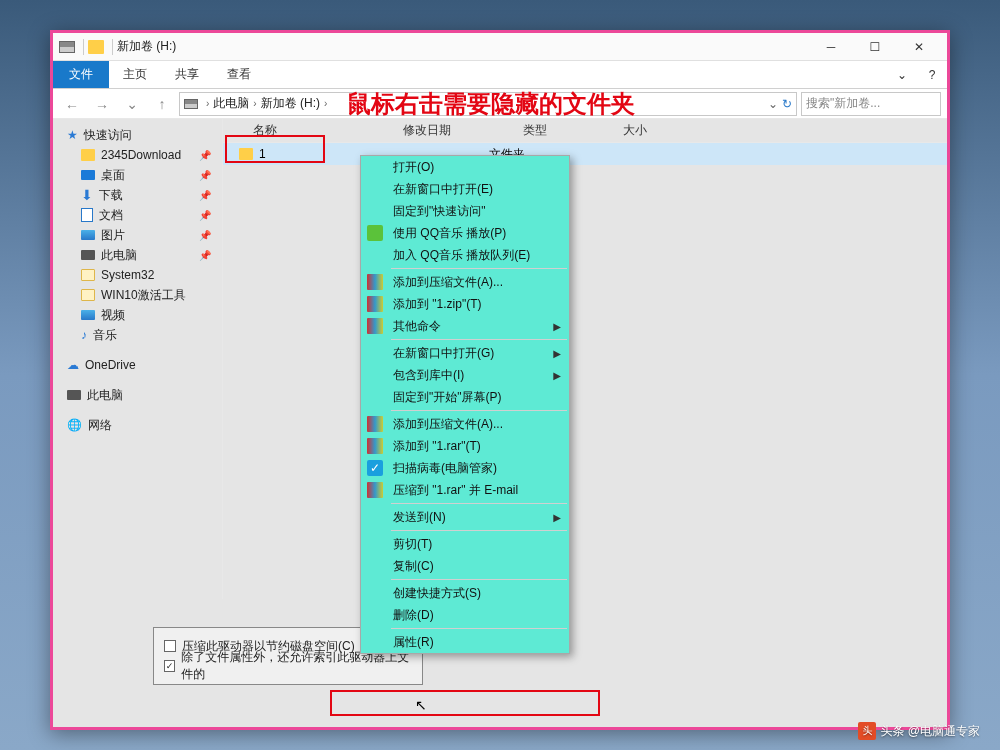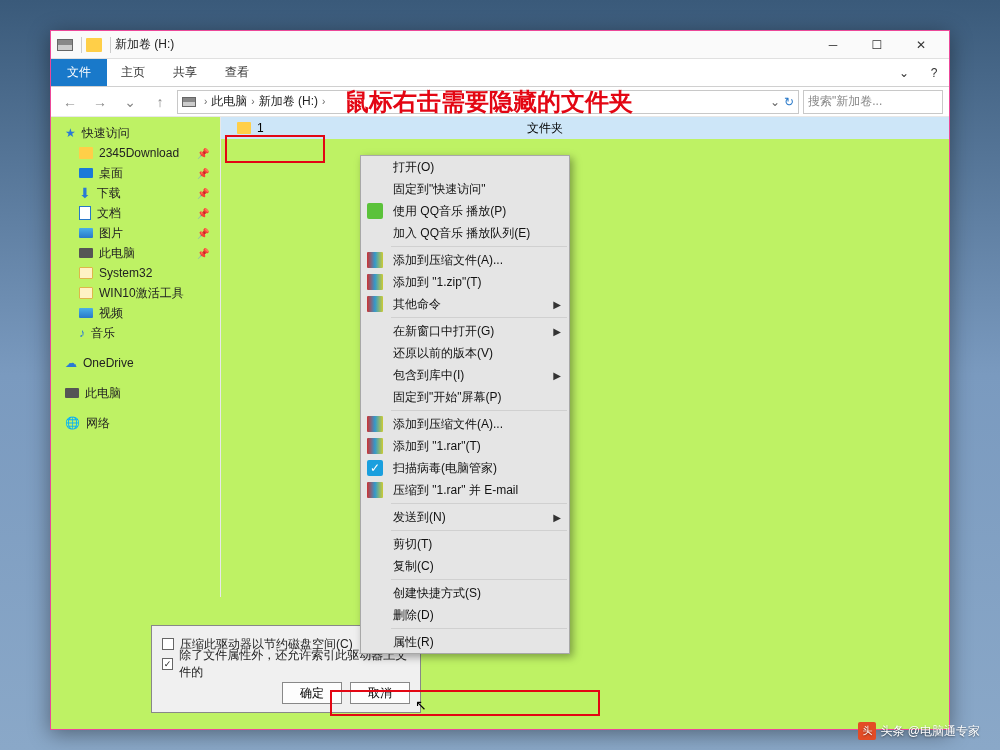--- a/index.html
+++ b/index.html
@@ -1,17 +1,17 @@
 <!DOCTYPE html>
 <html><head>
 <meta charset="utf-8">
 <style>
 *{box-sizing:border-box;margin:0;padding:0;font-family:"Microsoft YaHei","Segoe UI",sans-serif;font-size:12px}
 body{width:1000px;height:750px;background:linear-gradient(to bottom,#3a5a7a 0%,#7a9abf 50%,#8aa8c8 100%);position:relative;overflow:hidden}
-.window{position:absolute;left:50px;top:30px;width:900px;height:700px;background:#bef264;border:1px solid #ec4899;box-shadow:0 4px 20px rgba(0,0,0,.4)}
+.window{position:absolute;left:50px;top:30px;width:900px;height:700px;background:#e5e5e5;border:3px solid #ec4899;box-shadow:0 4px 20px rgba(0,0,0,.4)}
 .titlebar{height:28px;background:#fafafa;display:flex;align-items:center;padding:0 6px;border-bottom:1px solid #e0e0e0}
 .tb-icon{width:16px;height:12px;background:linear-gradient(#888 0 50%,#ccc 50%);margin-right:4px;border:1px solid #666}
 .tb-sep{width:1px;height:16px;background:#ccc;margin:0 4px}
 .tb-folder{width:16px;height:14px;background:#ffcf48;border-radius:1px;margin-right:4px}
 .tb-title{flex:1;color:#222}
 .tb-controls{display:flex}
 .tb-btn{width:44px;height:28px;display:flex;align-items:center;justify-content:center;color:#333}
 .ribbon{height:28px;background:#fff;display:flex;align-items:stretch;border-bottom:1px solid #d0d0d0}
 .r-file{width:56px;background:#1979ca;color:#fff;display:flex;align-items:center;justify-content:center}
 .r-tab{padding:0 14px;display:flex;align-items:center;color:#333}
@@ -40,23 +40,23 @@
 .pin{color:#666;margin-left:auto;margin-right:6px;font-size:10px}
 .content{flex:1;position:relative}
 .list-head{height:24px;border-bottom:1px solid #e8e8e8;display:flex;align-items:center;color:#333}
 .lh-name{width:180px;padding-left:30px}
 .lh-date{width:120px}
 .lh-type{width:100px}
 .lh-size{width:80px}
 .sel-row{height:22px;background:#cde6f8;display:flex;align-items:center}
 .sel-folder{margin-left:16px}
 .sel-name{padding-left:6px;width:160px}
-.sel-type{margin-left:116px}
+.sel-type{margin-left:76px}
 .mark1{position:absolute;left:225px;top:135px;width:100px;height:28px;border:2px solid #e30613;z-index:6;pointer-events:none}
-.context{position:absolute;left:360px;top:155px;width:210px;background:#e5e5e5;border:1px solid #a8a8a8;box-shadow:3px 3px 8px rgba(0,0,0,.35);z-index:10}
+.context{position:absolute;left:360px;top:155px;width:210px;background:#5eead4;border:1px solid #a8a8a8;box-shadow:3px 3px 8px rgba(0,0,0,.35);z-index:10}
 .cm-item{height:22px;display:flex;align-items:center;padding-left:32px;padding-right:8px;position:relative;color:#111}
 .cm-sep{height:1px;background:#d0d0d0;margin:2px 2px 2px 30px}
 .cm-sub{position:absolute;right:8px;color:#333;font-size:10px}
 .cm-ico{position:absolute;left:6px;width:16px;height:16px;display:flex;align-items:center;justify-content:center;font-size:12px}
 .cm-ico.green{background:#5bc23a;border-radius:2px}
 .cm-ico.books{background:linear-gradient(90deg,#c33,#39c,#cc3);border-radius:1px}
 .cm-ico.shield{background:#1a9fde;color:#fff;border-radius:2px}
 .mark2{position:absolute;left:330px;top:690px;width:270px;height:26px;border:2px solid #e30613;z-index:12;pointer-events:none}
 .status{height:24px;border-top:1px solid #e8e8e8;display:flex;align-items:center;padding:0 10px;gap:14px;color:#333}
 .view-icons{margin-left:auto;display:flex;gap:4px}
@@ -181,50 +181,55 @@
           <span>此电脑</span>
         </div>
       <div style="height:10px"></div>
       <div class="nav-item">
           <span class="nav-net">🌐</span>
           <span>网络</span>
         </div>
     </div>
 
     <div class="content">
+      <div class="list-head">
+        <div class="lh-name">名称</div>
+        <div class="lh-date">修改日期</div>
+        <div class="lh-type">类型</div>
+        <div class="lh-size">大小</div>
+      </div>
       <div class="sel-row">
         <span class="nav-folder sel-folder"></span>
         <span class="sel-name">1</span>
         <span class="sel-type">文件夹</span>
       </div>
     </div>
   </div>
 
 
   <div class="dlg">
     <div class="dlg-row">
         <span class="cb"></span>
         <span>压缩此驱动器以节约磁盘空间(C)</span>
       </div>
     <div class="dlg-row">
         <span class="cb">✓</span>
         <span>除了文件属性外，还允许索引此驱动器上文件的</span>
       </div>
-    <div class="dlg-btns">
-      <div class="dbtn">确定</div>
-      <div class="dbtn">取消</div>
-    </div>
   </div>
 </div>
 
 <div class="mark1"></div>
 
 <div class="context">
   <div class="cm-item">
       <span>打开(O)</span>
+    </div>
+  <div class="cm-item">
+      <span>在新窗口中打开(E)</span>
     </div>
   <div class="cm-item">
       <span>固定到"快速访问"</span>
     </div>
   <div class="cm-item">
       <span class="cm-ico green"></span>
       <span>使用 QQ音乐 播放(P)</span>
     </div>
   <div class="cm-item">
       <span>加入 QQ音乐 播放队列(E)</span>
@@ -240,23 +245,20 @@
     </div>
   <div class="cm-item">
       <span class="cm-ico books"></span>
       <span>其他命令</span>
       <span class="cm-sub">▶</span>
     </div>
   <div class="cm-sep"></div>
   <div class="cm-item">
       <span>在新窗口中打开(G)</span>
       <span class="cm-sub">▶</span>
-    </div>
-  <div class="cm-item">
-      <span>还原以前的版本(V)</span>
     </div>
   <div class="cm-item">
       <span>包含到库中(I)</span>
       <span class="cm-sub">▶</span>
     </div>
   <div class="cm-item">
       <span>固定到"开始"屏幕(P)</span>
     </div>
   <div class="cm-sep"></div>
   <div class="cm-item">

